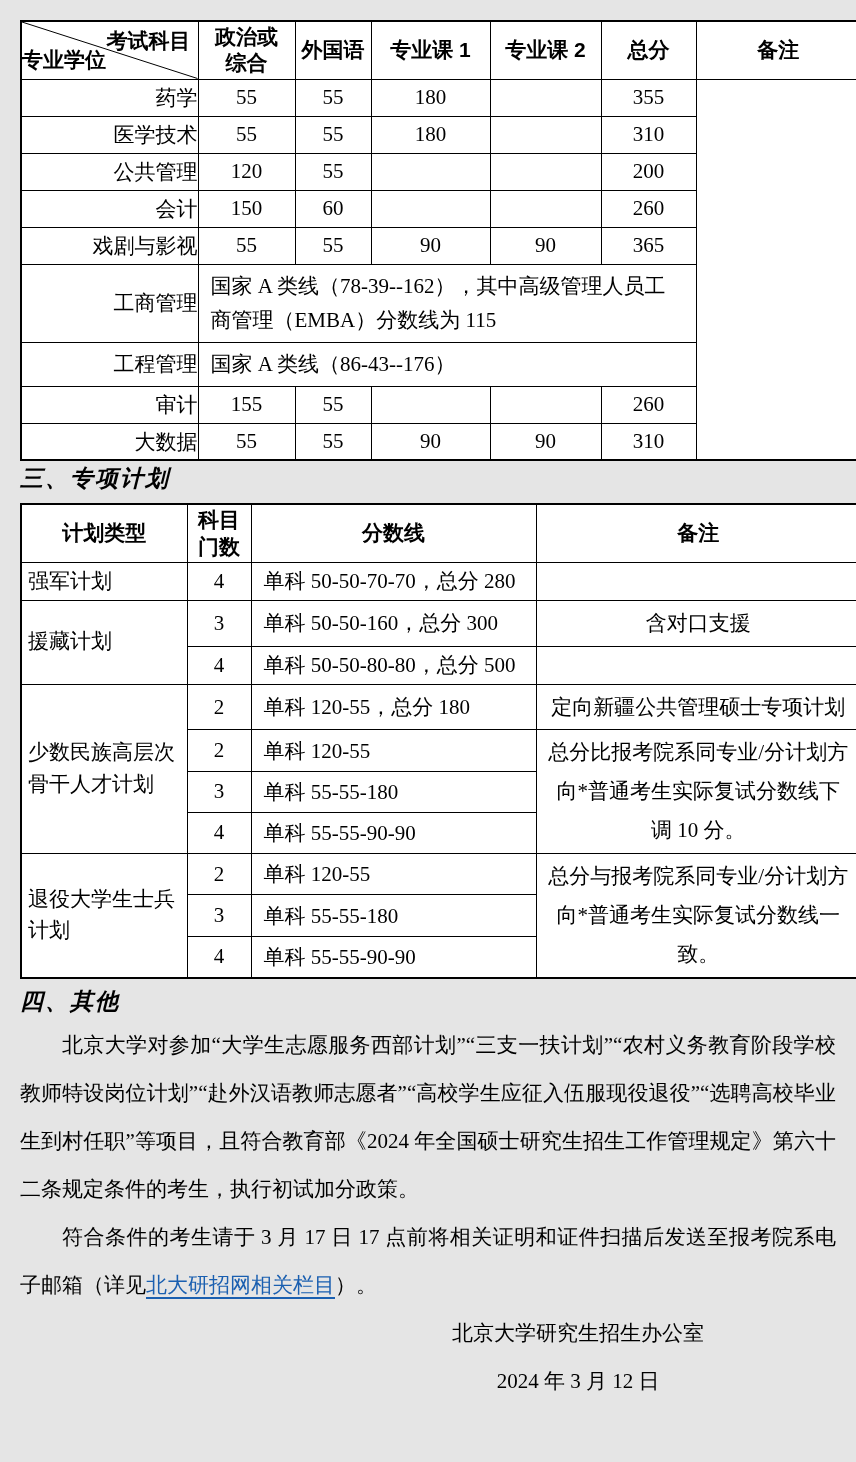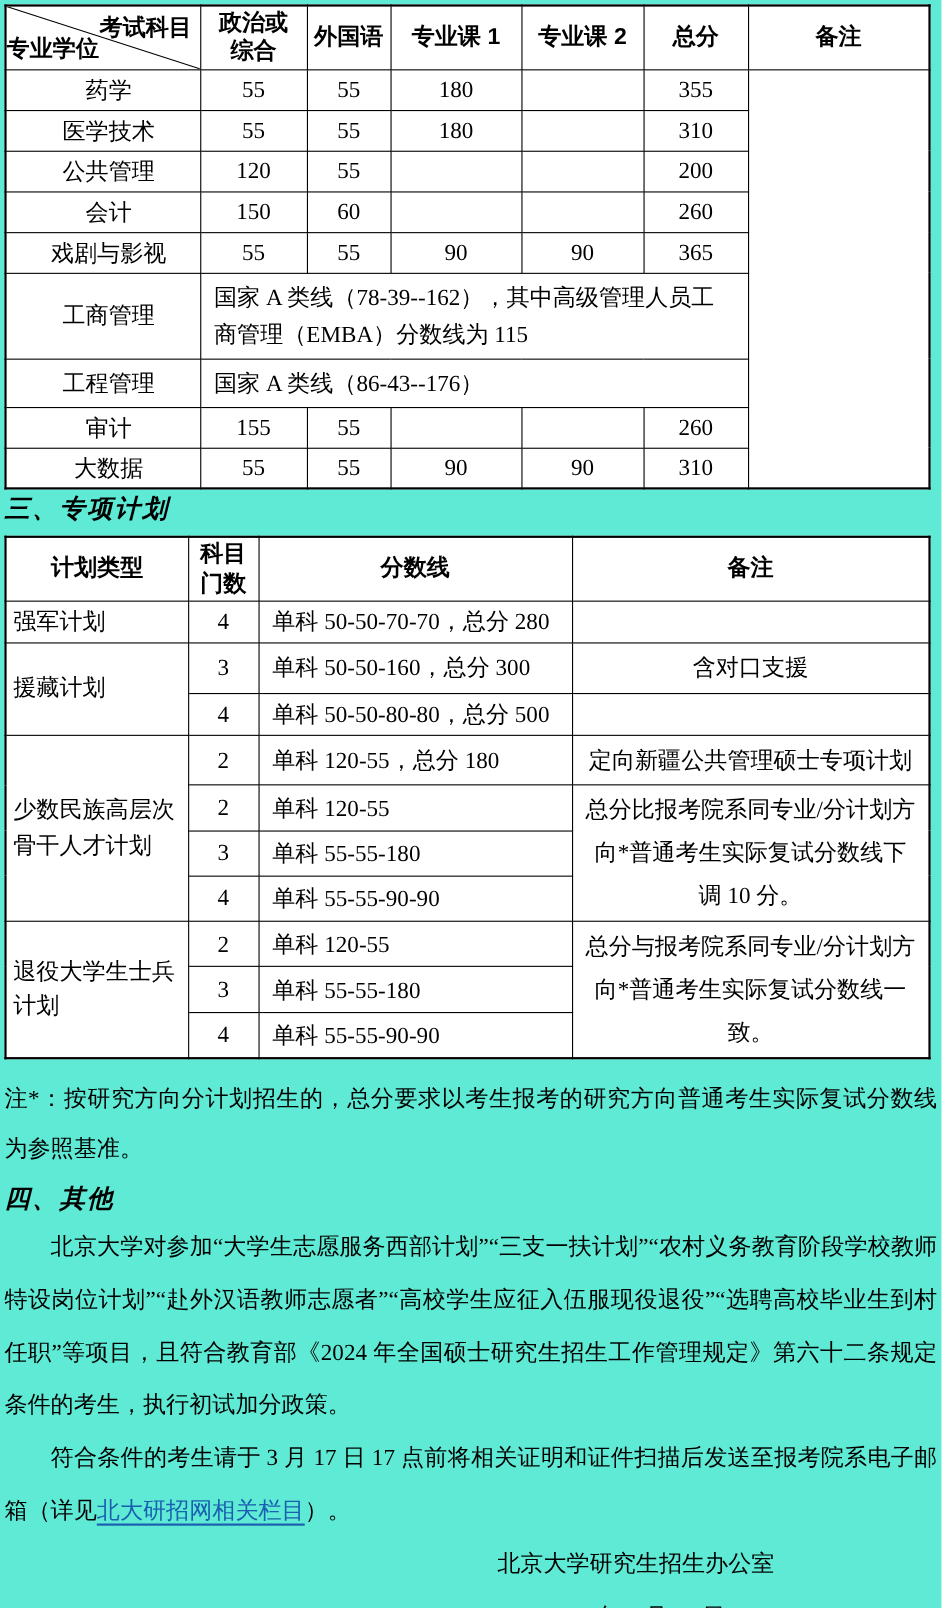--- a/index.html
+++ b/index.html
@@ -1,22 +1,22 @@
 <!DOCTYPE html>
 <html><head>
 <meta charset="utf-8">
 <style>
   * { margin:0; padding:0; box-sizing:border-box; }
   html,body { background:#ffffff; }
   .page {
     position:relative;
     width:856px; height:1462px;
-    background:#5eead4;
+    background:#e5e5e5;
     color:#000000;
-    padding:4px;
+    padding:20px;
     overflow:hidden;
     font-family:"Liberation Serif","DejaVu Serif",serif;
     font-size:21px;
   }
   table { border-collapse:collapse; table-layout:fixed; width:840px; background:#fff; }
   .t1, .t2 { border:2px solid #000; }
   td { border:1px solid #000; padding:0; vertical-align:middle; overflow:hidden; }
 
   
   .t1 tr { height:37px; }
@@ -28,21 +28,21 @@
     font-family:"Liberation Sans","DejaVu Sans",sans-serif;
   }
   .wrap3 { display:inline-block; width:69px; text-align:center; }
   .wrap2 { display:inline-block; width:48px; text-align:center; }
   .corner { position:relative; }
   .corner svg { position:absolute; left:0; top:0; width:100%; height:100%; display:block; }
   .corner-top { position:absolute; top:5px; right:7px; font-weight:bold;
                 font-family:"Liberation Sans","DejaVu Sans",sans-serif; }
   .corner-bottom { position:absolute; bottom:5px; left:0; font-weight:bold;
                 font-family:"Liberation Sans","DejaVu Sans",sans-serif; }
-  .lbl { text-align:center; padding-left:10px; }
+  .lbl { text-align:right; padding-left:10px; }
   .num { text-align:center; }
   .spantext { text-align:left; padding:4px 12px; line-height:1.65;margin-top:32px; }
 
   
   .sec-title {
     font-size:23px; font-weight:bold; font-style:italic;
     letter-spacing:2px; height:30px; line-height:30px;
   }
   .sec-title.s3 { margin-top:4px;font-family:Liberation Mono, monospace; }
   .sec-title.s4 { margin-top:8px; }
@@ -224,21 +224,20 @@
       <td class="subj">3</td>
       <td class="score">单科 55-55-180</td>
     </tr>
     <tr>
       <td class="subj">4</td>
       <td class="score">单科 55-55-90-90</td>
     </tr>
   </tbody>
     </table>
 
-  <div class="note">注*：按研究方向分计划招生的，总分要求以考生报考的研究方向普通考生实际复试分数线为参照基准。</div>
 
   <div class="sec-title s4">四、其他</div>
 
   <p class="para p1">北京大学对参加“大学生志愿服务西部计划”“三支一扶计划”“农村义务教育阶段学校教师特设岗位计划”“赴外汉语教师志愿者”“高校学生应征入伍服现役退役”“选聘高校毕业生到村任职”等项目，且符合教育部《2024 年全国硕士研究生招生工作管理规定》第六十二条规定条件的考生，执行初试加分政策。</p>
 
   <p class="para"><span>符合条件的考生请于 3 月 17 日 17 点前将相关证明和证件扫描后发送至报考院系电子邮箱（详见</span><a href="#" class="doclink">北大研招网相关栏目</a><span>）。</span></p>
 
   <div class="sign-block">
     <div>北京大学研究生招生办公室</div>
     <div>2024 年 3 月 12 日</div>

